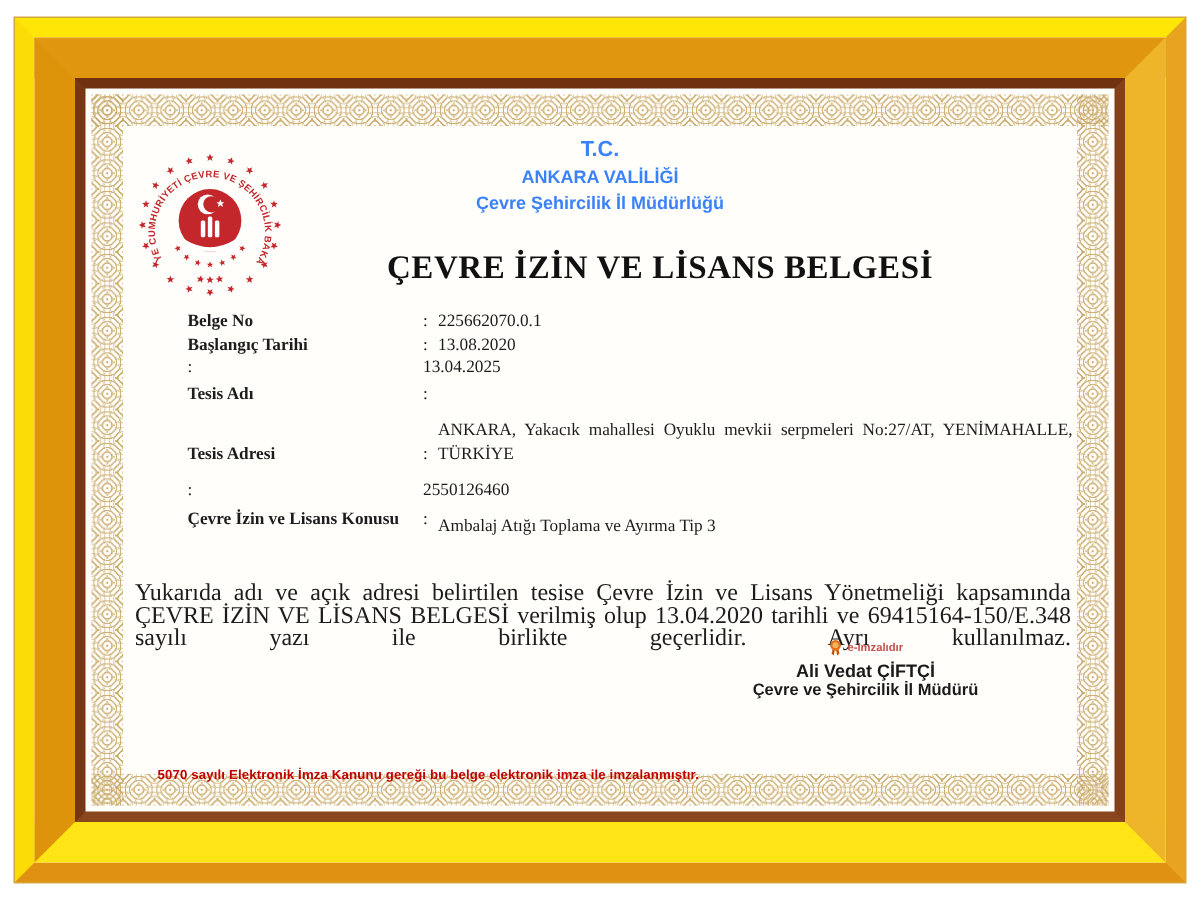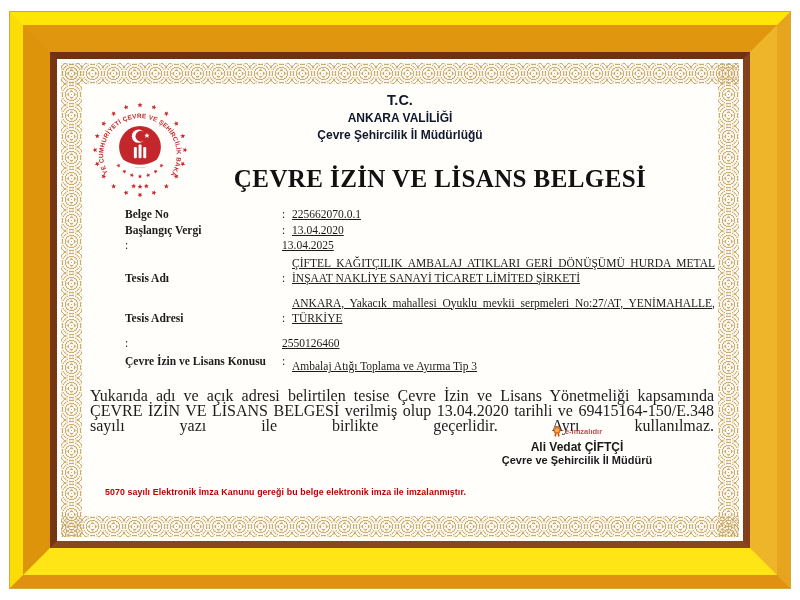--- a/index.html
+++ b/index.html
@@ -36,54 +36,54 @@
   .guil.top    { top:4px; left:4px; right:4px; height:21px; }
   .guil.bottom { bottom:4px; left:4px; right:4px; height:21px; }
   .guil.left   { top:4px; bottom:4px; left:4px; width:21px; }
   .guil.right  { top:4px; bottom:4px; right:4px; width:21px; }
 
   
   .seal { position:absolute; left:32px; top:40px; width:102px; height:102px; }
 
   
   .hdr { position:absolute; left:0; right:0; top:33px; text-align:center;
-         font-family:"Liberation Sans", sans-serif; font-weight:bold; color:#0f172a; }
+         font-family:"Liberation Sans", sans-serif; font-weight:bold; color:#3b82f6; }
   .hdr .tc   { font-size:14.5px; }
   .hdr .auth { font-size:12px; margin-top:3px; }
   .hdr .dept { font-size:12px; margin-top:3px; }
 
   .cert-title { position:absolute; left:84px; right:4px; top:106px; text-align:center;
                 font-family:"Liberation Serif", serif; font-weight:bold;
-                font-size:25px; letter-spacing:.4px; color:#111; }
+                font-size:22px; letter-spacing:.4px; color:#111; }
 
   
   .fields { position:absolute; left:68px; top:148px; width:590px;
             font-size:11.5px; line-height:15.5px; }
   .frow { display:grid; grid-template-columns:157px 10px auto; }
   .frow .lab { font-weight:bold; }
-  .frow .val { text-align:justify;text-decoration:underline; }
+  .frow .val { text-align:justify; }
   .m2 { margin-top:2px; } .m9 { margin-top:9px; } .m3 { margin-top:3px; }
   .tall .lab, .tall .colon { align-self:end; }
   .konusu .val { padding-top:5px; }
 
   
   .body-par { position:absolute; left:33px; top:330px; width:624px;
               font-size:16px; line-height:14.8px;
               text-align:justify; text-align-last:justify; color:#1c1c1c; }
 
   
   .sig { position:absolute; left:408px; top:366px; width:224px; text-align:center;
          font-family:"Liberation Sans", sans-serif; font-weight:bold; line-height:13.5px; }
   .sig .esign { display:flex; align-items:flex-end; justify-content:center; gap:3px;
                 font-size:7.5px; color:#c0504d; font-weight:bold; }
   .sig .name  { font-size:12px; margin-top:2px; color:#1a1a1a; }
   .sig .role  { font-size:11px; color:#1a1a1a; }
 
   
-  .note { position:absolute; left:48px; top:428px;
+  .note { position:absolute; left:48px; top:452px;
           font-family:"Liberation Sans", sans-serif; font-size:8.8px;
           font-weight:bold; color:#c00000; letter-spacing:.1px; }
 </style>
 </head>
 <body>
 
 <div class="frame1">
   <div class="frame2">
     <div class="frame3">
 
@@ -161,32 +161,31 @@
 
       <div class="cert-title">ÇEVRE İZİN VE LİSANS BELGESİ</div>
 
       <div class="fields">
         <div class="frow">
           <span class="lab">Belge No</span>
           <span class="colon">:</span>
           <span class="val">225662070.0.1</span>
         </div>
         <div class="frow">
-          <span class="lab">Başlangıç Vergi</span>
-          <span class="colon">:</span>
-          <span class="val">13.04.2020</span>
+          <span class="lab">Başlangıç Tarihi</span>
+          <span class="colon">:</span>
+          <span class="val">13.08.2020</span>
         </div>
         <div class="frow">
           <span class="colon">:</span>
           <span class="val">13.04.2025</span>
         </div>
         <div class="frow tall m2">
           <span class="lab">Tesis Adı</span>
           <span class="colon">:</span>
-          <span class="val">ÇİFTEL KAĞITÇILIK AMBALAJ ATIKLARI GERİ DÖNÜŞÜMÜ HURDA METAL İNŞAAT NAKLİYE SANAYİ TİCARET LİMİTED ŞİRKETİ</span>
         </div>
         <div class="frow tall m9">
           <span class="lab">Tesis Adresi</span>
           <span class="colon">:</span>
           <span class="val">ANKARA, Yakacık mahallesi Oyuklu mevkii serpmeleri No:27/AT, YENİMAHALLE, TÜRKİYE</span>
         </div>
         <div class="frow m9">
           <span class="colon">:</span>
           <span class="val">2550126460</span>
         </div>

